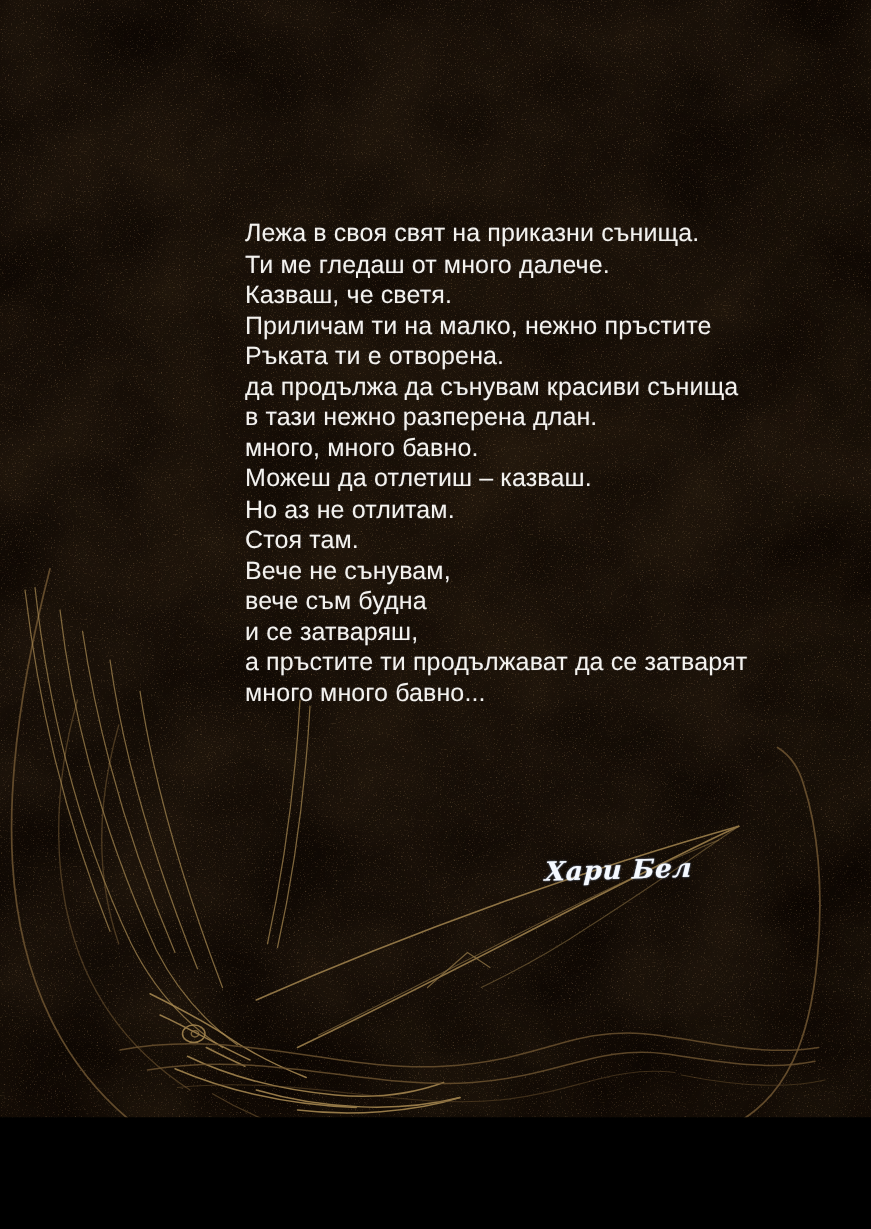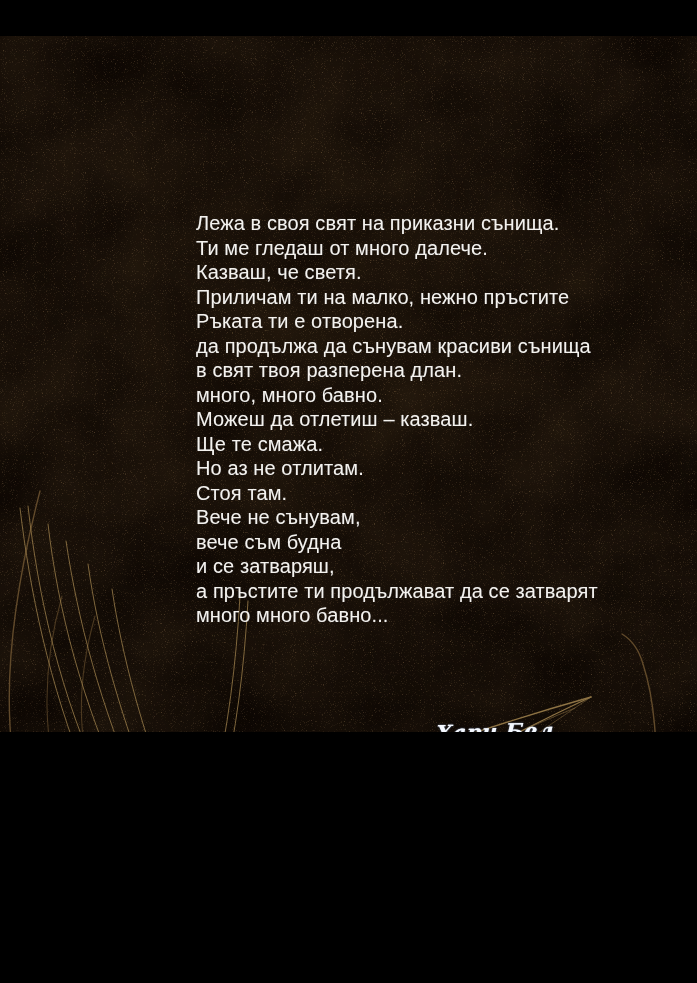--- a/index.html
+++ b/index.html
@@ -5,26 +5,25 @@
   :root{
     --background:#0a0502;
     --text:#f4f2ee;
     --signature:#f5f9ff;
     --drawing-gold:#a3854f;
     --drawing-gold-dim:#6f5531;
   }
   html,body{margin:0;padding:0;background:#000;}
   .page{
     position:relative;
-    width:697px;height:696px;
+    width:697px;height:894px;
     overflow:hidden;
     background:
       radial-gradient(ellipse 120% 90% at 48% 42%, #150d06 0%, #0d0703 55%, var(--background) 100%);
     font-family:"Liberation Sans", sans-serif;
-    margin-top:36px;
   }
   .texture{position:absolute;inset:0;pointer-events:none;}
   .drawing{position:absolute;inset:0;}
   .drawing path, .drawing ellipse{fill:none;stroke-linecap:round;stroke-linejoin:round;}
   .poem{
     position:absolute;left:196px;top:175px;width:440px;
     color:var(--text);
     font-size:20px;line-height:24.5px;
     letter-spacing:0.1px;
     text-shadow:0 0 1px rgba(190,215,255,.25);
@@ -123,24 +122,23 @@
     </g>
   </svg>
 
   <section class="poem">
     <div>Лежа в своя свят на приказни сънища.</div>
     <div>Ти ме гледаш от много далече.</div>
     <div>Казваш, че светя.</div>
     <div>Приличам ти на малко, нежно пръстите</div>
     <div>Ръката ти е отворена.</div>
     <div>да продължа да сънувам красиви сънища</div>
-    <div>в свят твоя разперена длан.</div>
+    <div>в тази нежно разперена длан.</div>
     <div>много, много бавно.</div>
     <div>Можеш да отлетиш – казваш.</div>
-    <div>Ще те смажа.</div>
     <div>Но аз не отлитам.</div>
     <div>Стоя там.</div>
     <div>Вече не сънувам,</div>
     <div>вече съм будна</div>
     <div>и се затваряш,</div>
     <div>а пръстите ти продължават да се затварят</div>
     <div>много много бавно...</div>
   </section>
 
   <div class="signature">Хари Бел</div>

